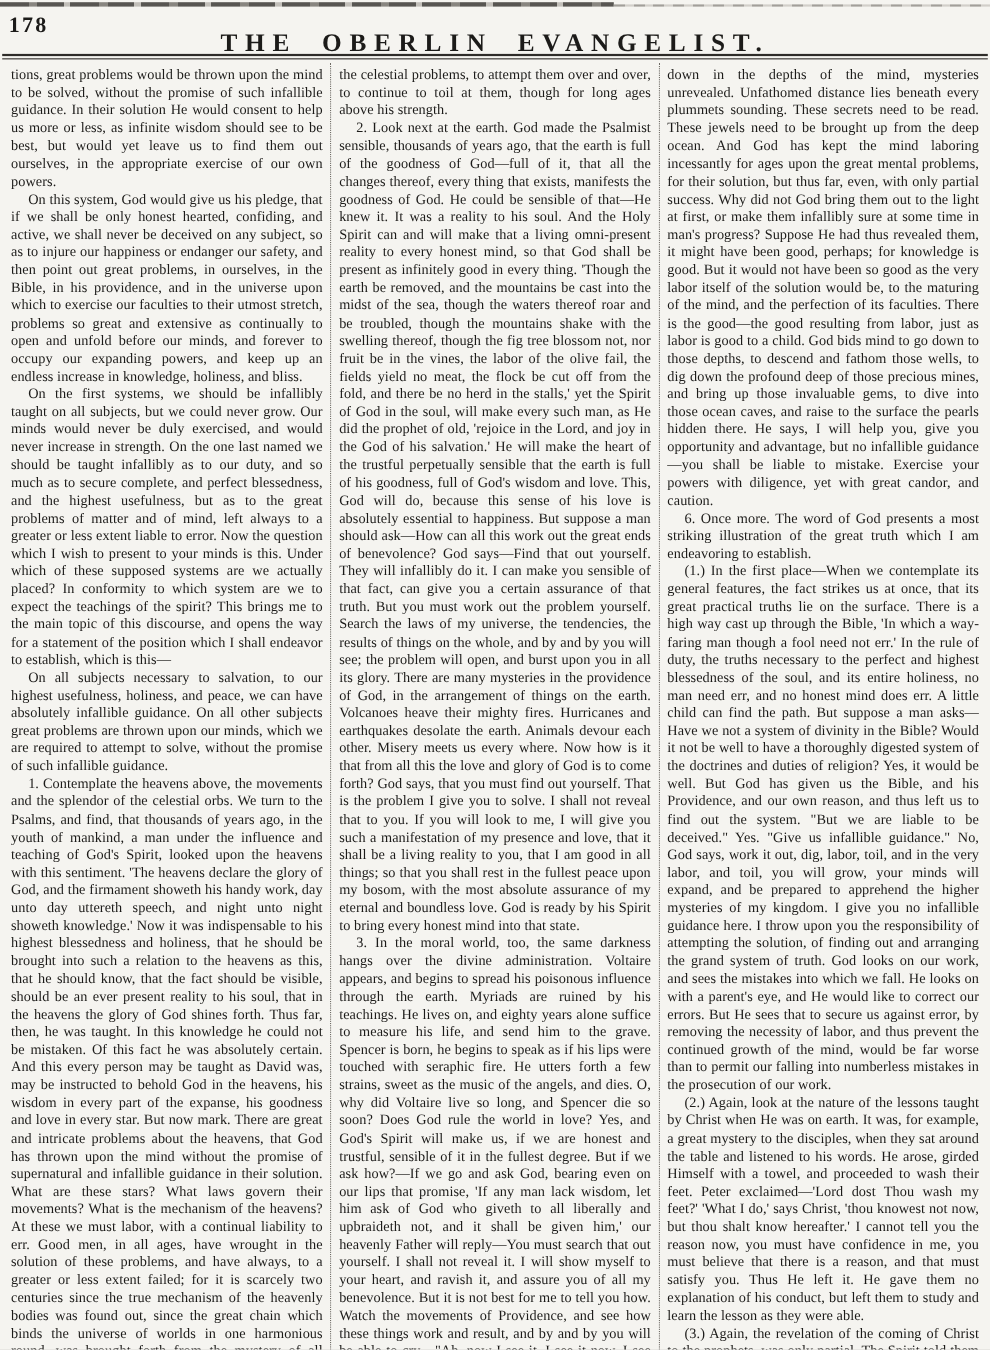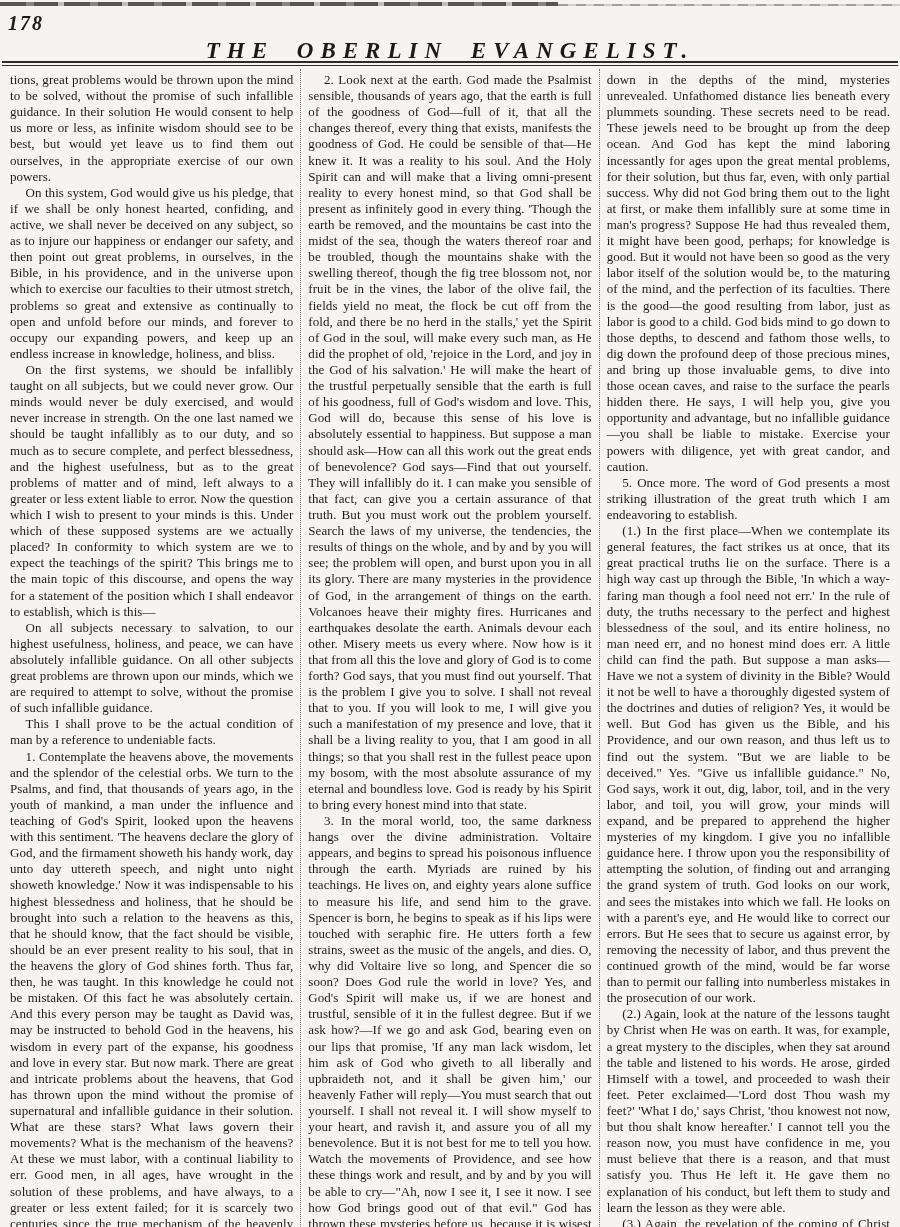--- a/index.html
+++ b/index.html
@@ -33,22 +33,21 @@
     top: 4px;
     left: 62%;
     width: 38%;
     height: 2px;
     background: repeating-linear-gradient(90deg, #8d8a84 0 10px, #c9c6c0 10px 18px);
     opacity: .8;
   }
   .header {
     position: relative;
     height: 40px;
-    padding-top: 16px;
-    font-style: italic;
+    padding-top: 4px;
   }
   .page-number {
     position: absolute;
     left: 8px;
     top: 12px;
     font-size: 20px;
     font-weight: bold;
     letter-spacing: 2px;
   }
   .masthead {
@@ -106,29 +105,29 @@
   </div>
 
   <div class="double-rule"></div>
 
   <div class="columns">
     <div class="col">
         <p class="para no-indent">tions, great problems would be thrown upon the mind to be solved, without the promise of such infallible guidance. In their solution He would consent to help us more or less, as infinite wisdom should see to be best, but would yet leave us to find them out ourselves, in the appropriate exercise of our own powers.</p>
         <p class="para">On this system, God would give us his pledge, that if we shall be only honest hearted, confiding, and active, we shall never be deceived on any subject, so as to injure our happiness or endanger our safety, and then point out great problems, in ourselves, in the Bible, in his providence, and in the universe upon which to exercise our faculties to their utmost stretch, problems so great and extensive as continually to open and unfold before our minds, and forever to occupy our expanding powers, and keep up an endless increase in knowledge, holiness, and bliss.</p>
         <p class="para">On the first systems, we should be infallibly taught on all subjects, but we could never grow. Our minds would never be duly exercised, and would never increase in strength. On the one last named we should be taught infallibly as to our duty, and so much as to secure complete, and perfect blessedness, and the highest usefulness, but as to the great problems of matter and of mind, left always to a greater or less extent liable to error. Now the question which I wish to present to your minds is this. Under which of these supposed systems are we actually placed? In conformity to which system are we to expect the teachings of the spirit? This brings me to the main topic of this discourse, and opens the way for a statement of the position which I shall endeavor to establish, which is this—</p>
         <p class="para italic">On all subjects necessary to salvation, to our highest usefulness, holiness, and peace, we can have absolutely infallible guidance. On all other subjects great problems are thrown upon our minds, which we are required to attempt to solve, without the promise of such infallible guidance.</p>
-        <p class="para">This I shall prove to be the actual condition of man by a reference to undeniable facts.</p>
         <p class="para">1. Contemplate the heavens above, the movements and the splendor of the celestial orbs. We turn to the Psalms, and find, that thousands of years ago, in the youth of mankind, a man under the influence and teaching of God's Spirit, looked upon the heavens with this sentiment. 'The heavens declare the glory of God, and the firmament showeth his handy work, day unto day uttereth speech, and night unto night showeth knowledge.' Now it was indispensable to his highest blessedness and holiness, that he should be brought into such a relation to the heavens as this, that he should know, that the fact should be visible, should be an ever present reality to his soul, that in the heavens the glory of God shines forth. Thus far, then, he was taught. In this knowledge he could not be mistaken. Of this fact he was absolutely certain. And this every person may be taught as David was, may be instructed to behold God in the heavens, his wisdom in every part of the expanse, his goodness and love in every star. But now mark. There are great and intricate problems about the heavens, that God has thrown upon the mind without the promise of supernatural and infallible guidance in their solution. What are these stars? What laws govern their movements? What is the mechanism of the heavens? At these we must labor, with a continual liability to err. Good men, in all ages, have wrought in the solution of these problems, and have always, to a greater or less extent failed; for it is scarcely two centuries since the true mechanism of the heavenly bodies was found out, since the great chain which binds the universe of worlds in one harmonious round, was brought forth from the mystery of all former ages since the creation. Now, why did not God reveal it at first? God did not do that. Why not? Or why was not the revelation made at some time with infallible certainty? Because it was better men should labor at it, try it over, and over, and over, continue to fail, be in error thousands of years, but by and by to work it out. He saw it best, and He left man so, left him without guidance here, yet necessitated him to work at</p>
       </div>
     <div class="col">
+        <p class="para no-indent">the celestial problems, to attempt them over and over, to continue to toil at them, though for long ages above his strength.</p>
         <p class="para">2. Look next at the earth. God made the Psalmist sensible, thousands of years ago, that the earth is full of the goodness of God—full of it, that all the changes thereof, every thing that exists, manifests the goodness of God. He could be sensible of that—He knew it. It was a reality to his soul. And the Holy Spirit can and will make that a living omni-present reality to every honest mind, so that God shall be present as infinitely good in every thing. 'Though the earth be removed, and the mountains be cast into the midst of the sea, though the waters thereof roar and be troubled, though the mountains shake with the swelling thereof, though the fig tree blossom not, nor fruit be in the vines, the labor of the olive fail, the fields yield no meat, the flock be cut off from the fold, and there be no herd in the stalls,' yet the Spirit of God in the soul, will make every such man, as He did the prophet of old, 'rejoice in the Lord, and joy in the God of his salvation.' He will make the heart of the trustful perpetually sensible that the earth is full of his goodness, full of God's wisdom and love. This, God will do, because this sense of his love is absolutely essential to happiness. But suppose a man should ask—How can all this work out the great ends of benevolence? God says—Find that out yourself. They will infallibly do it. I can make you sensible of that fact, can give you a certain assurance of that truth. But you must work out the problem yourself. Search the laws of my universe, the tendencies, the results of things on the whole, and by and by you will see; the problem will open, and burst upon you in all its glory. There are many mysteries in the providence of God, in the arrangement of things on the earth. Volcanoes heave their mighty fires. Hurricanes and earthquakes desolate the earth. Animals devour each other. Misery meets us every where. Now how is it that from all this the love and glory of God is to come forth? God says, that you must find out yourself. That is the problem I give you to solve. I shall not reveal that to you. If you will look to me, I will give you such a manifestation of my presence and love, that it shall be a living reality to you, that I am good in all things; so that you shall rest in the fullest peace upon my bosom, with the most absolute assurance of my eternal and boundless love. God is ready by his Spirit to bring every honest mind into that state.</p>
         <p class="para">3. In the moral world, too, the same darkness hangs over the divine administration. Voltaire appears, and begins to spread his poisonous influence through the earth. Myriads are ruined by his teachings. He lives on, and eighty years alone suffice to measure his life, and send him to the grave. Spencer is born, he begins to speak as if his lips were touched with seraphic fire. He utters forth a few strains, sweet as the music of the angels, and dies. O, why did Voltaire live so long, and Spencer die so soon? Does God rule the world in love? Yes, and God's Spirit will make us, if we are honest and trustful, sensible of it in the fullest degree. But if we ask how?—If we go and ask God, bearing even on our lips that promise, 'If any man lack wisdom, let him ask of God who giveth to all liberally and upbraideth not, and it shall be given him,' our heavenly Father will reply—You must search that out yourself. I shall not reveal it. I will show myself to your heart, and ravish it, and assure you of all my benevolence. But it is not best for me to tell you how. Watch the movements of Providence, and see how these things work and result, and by and by you will be able to cry—"Ah, now I see it, I see it now. I see how God brings good out of that evil." God has thrown these mysteries before us, because it is wisest and best that we should exercise our powers in the solution of the glorious problems of his universe.</p>
         <p class="para">1. Look now, at the human mind. As we contemplate, some things we all know—That we are free agents, that we are accountable, that we are immortal, that we are created; these we need to know at all times and in every stage, and these we may know and know infallibly. But there are, far</p>
       </div>
     <div class="col">
         <p class="para no-indent">down in the depths of the mind, mysteries unrevealed. Unfathomed distance lies beneath every plummets sounding. These secrets need to be read. These jewels need to be brought up from the deep ocean. And God has kept the mind laboring incessantly for ages upon the great mental problems, for their solution, but thus far, even, with only partial success. Why did not God bring them out to the light at first, or make them infallibly sure at some time in man's progress? Suppose He had thus revealed them, it might have been good, perhaps; for knowledge is good. But it would not have been so good as the very labor itself of the solution would be, to the maturing of the mind, and the perfection of its faculties. There is the good—the good resulting from labor, just as labor is good to a child. God bids mind to go down to those depths, to descend and fathom those wells, to dig down the profound deep of those precious mines, and bring up those invaluable gems, to dive into those ocean caves, and raise to the surface the pearls hidden there. He says, I will help you, give you opportunity and advantage, but no infallible guidance—you shall be liable to mistake. Exercise your powers with diligence, yet with great candor, and caution.</p>
-        <p class="para">5. Once more. The word of God presents a most striking illustration of the great truth which I am endeavoring to establish.</p>
+        <p class="para">6. Once more. The word of God presents a most striking illustration of the great truth which I am endeavoring to establish.</p>
         <p class="para">(1.) In the first place—When we contemplate its general features, the fact strikes us at once, that its great practical truths lie on the surface. There is a high way cast up through the Bible, 'In which a way-faring man though a fool need not err.' In the rule of duty, the truths necessary to the perfect and highest blessedness of the soul, and its entire holiness, no man need err, and no honest mind does err. A little child can find the path. But suppose a man asks—Have we not a system of divinity in the Bible? Would it not be well to have a thoroughly digested system of the doctrines and duties of religion? Yes, it would be well. But God has given us the Bible, and his Providence, and our own reason, and thus left us to find out the system. "But we are liable to be deceived." Yes. "Give us infallible guidance." No, God says, work it out, dig, labor, toil, and in the very labor, and toil, you will grow, your minds will expand, and be prepared to apprehend the higher mysteries of my kingdom. I give you no infallible guidance here. I throw upon you the responsibility of attempting the solution, of finding out and arranging the grand system of truth. God looks on our work, and sees the mistakes into which we fall. He looks on with a parent's eye, and He would like to correct our errors. But He sees that to secure us against error, by removing the necessity of labor, and thus prevent the continued growth of the mind, would be far worse than to permit our falling into numberless mistakes in the prosecution of our work.</p>
         <p class="para">(2.) Again, look at the nature of the lessons taught by Christ when He was on earth. It was, for example, a great mystery to the disciples, when they sat around the table and listened to his words. He arose, girded Himself with a towel, and proceeded to wash their feet. Peter exclaimed—'Lord dost Thou wash my feet?' 'What I do,' says Christ, 'thou knowest not now, but thou shalt know hereafter.' I cannot tell you the reason now, you must have confidence in me, you must believe that there is a reason, and that must satisfy you. Thus He left it. He gave them no explanation of his conduct, but left them to study and learn the lesson as they were able.</p>
         <p class="para">(3.) Again, the revelation of the coming of Christ to the prophets, was only partial. The Spirit told them of a glorious consummation—'To us a child is born, to us a son is given, and the government shall be upon his shoulder, and his name shall be Wonderful, Counsellor, the mighty God, the Everlasting Father, the Prince of Peace.' A glorious Messiah! And then his kingdom, 'Of the increase of his government there shall be no end.' A blissful prospect! Their minds inquire—What will He be? What the form, manner, and character of his kingdom? When will be the grand consummation? The</p>
       </div>
   </div>
 </div>
 
 </body></html>

